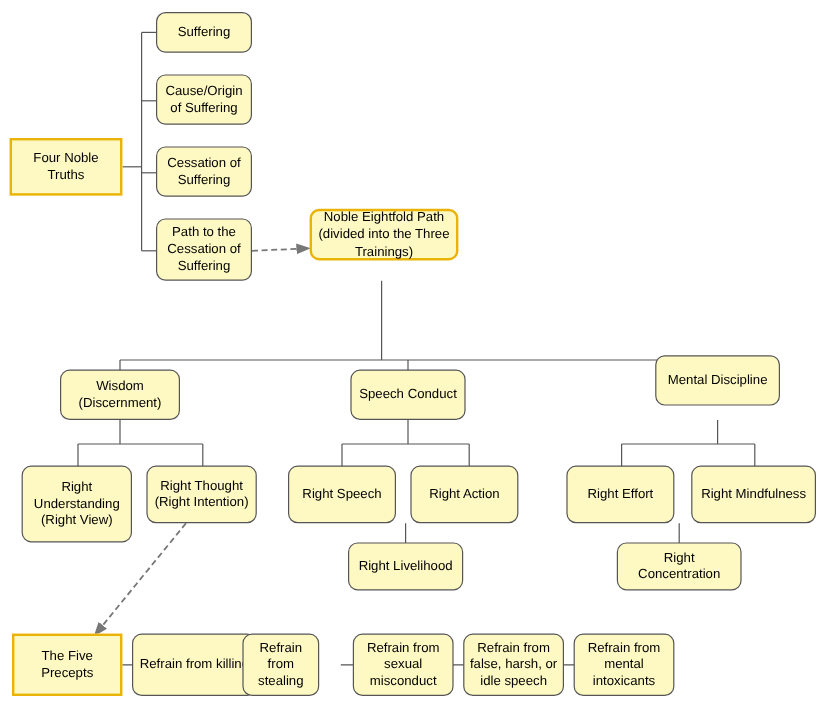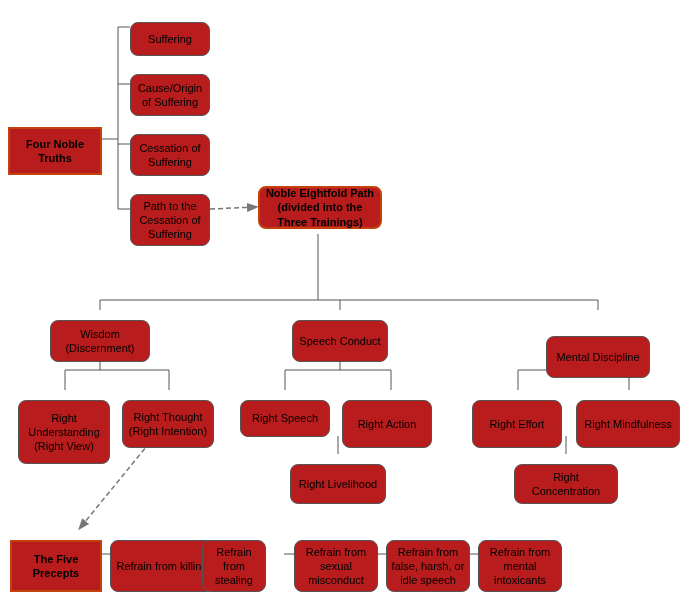--- a/index.html
+++ b/index.html
@@ -13,35 +13,34 @@
       position: relative;
     }
     .diagram {
       position: relative;
       width: 692px;
       height: 597px;
     }
     .box {
       position: absolute;
       border: 1px solid #555;
-      background: #b91c1c;
+      background: #fef9c3;
       text-align: center;
       display: flex;
       align-items: center;
       justify-content: center;
       padding: 4px;
       line-height: 1.3;
-      margin-top: 12px;
     }
     .box.rounded {
       border-radius: 8px;
     }
     .box.bold-border {
-      border: 2px solid #c2410c;
-      font-weight: bold;
+      border: 2px solid #eab308;
+      font-weight: normal;
     }
     svg.lines {
       position: absolute;
       top: 0; left: 0;
       width: 692px;
       height: 597px;
       pointer-events: none;
     }
   </style>
 </head>
@@ -134,33 +133,33 @@
   </div>
 
   <div class="box rounded" style="left:50px;top:308px;width:100px;height:42px;">
     <span>Wisdom (Discernment)</span>
   </div>
 
   <div class="box rounded" style="left:292px;top:308px;width:96px;height:42px;">
     <span>Speech Conduct</span>
   </div>
 
-  <div class="box rounded" style="left:546px;top:324px;width:104px;height:42px;align-items:center;">
+  <div class="box rounded" style="left:546px;top:296px;width:104px;height:42px;align-items:center;">
     <span>Mental Discipline</span>
   </div>
 
   <div class="box rounded" style="left:18px;top:388px;width:92px;height:64px;">
     <span>Right Understanding (Right View)</span>
   </div>
 
   <div class="box rounded" style="left:122px;top:388px;width:92px;height:48px;">
     <span>Right Thought (Right Intention)</span>
   </div>
 
-  <div class="box rounded" style="left:240px;top:388px;width:90px;height:37px;">
+  <div class="box rounded" style="left:240px;top:388px;width:90px;height:48px;">
     <span>Right Speech</span>
   </div>
 
   <div class="box rounded" style="left:342px;top:388px;width:90px;height:48px;">
     <span>Right Action</span>
   </div>
 
   <div class="box rounded" style="left:472px;top:388px;width:90px;height:48px;">
     <span>Right Effort</span>
   </div>

